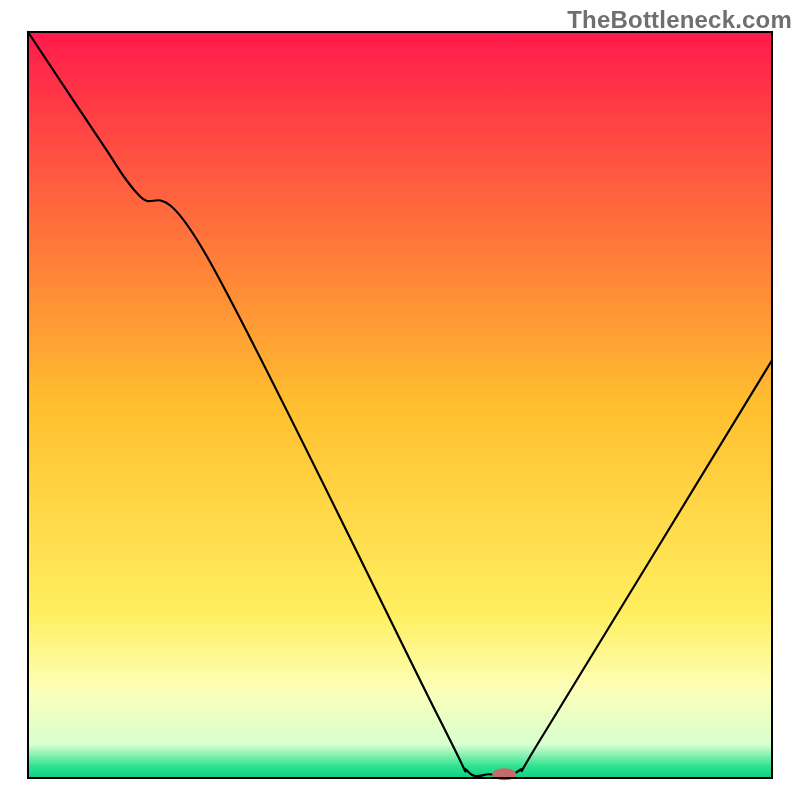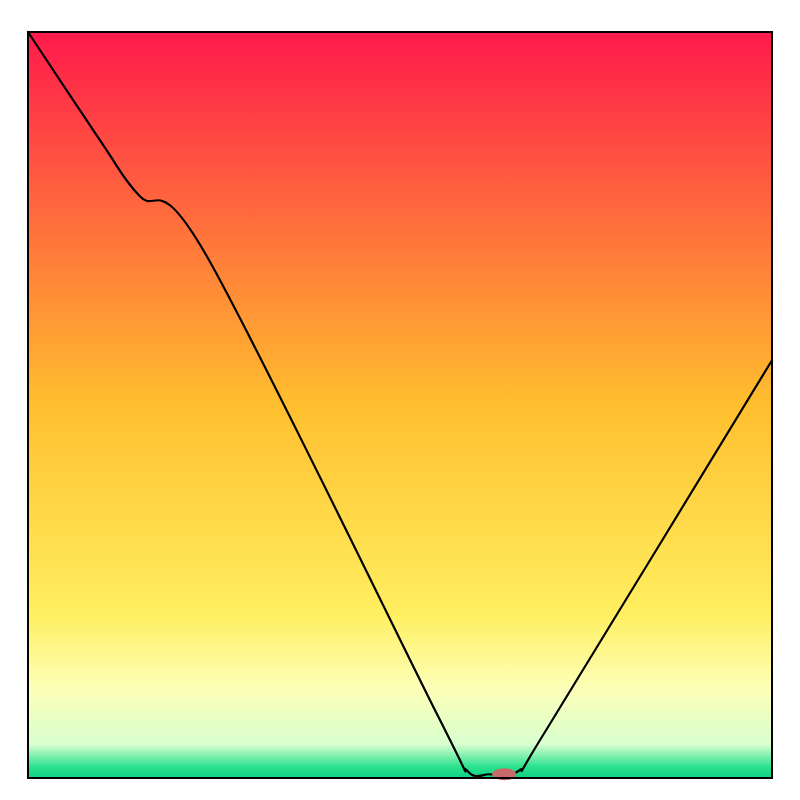--- a/index.html
+++ b/index.html
@@ -25,20 +25,21 @@
     letter-spacing: 0.2px;
   }
   svg {
     display: block;
   }
 </style>
 </head>
 <body>
 
 <div class="chart-wrap">
+  <div class="watermark">TheBottleneck.com</div>
 
   <svg id="chart-svg" width="800" height="800" viewBox="0 0 800 800">
     <defs>
       <linearGradient id="bg-grad" x1="0" y1="0" x2="0" y2="1">
           <stop offset="0%" stop-color="#ff1a4b"></stop>
           <stop offset="50%" stop-color="#ffbf2e"></stop>
           <stop offset="78%" stop-color="#ffef60"></stop>
           <stop offset="88%" stop-color="#fdffb8"></stop>
           <stop offset="95.5%" stop-color="#d8ffcf"></stop>
           <stop offset="98.5%" stop-color="#2be28f"></stop>

